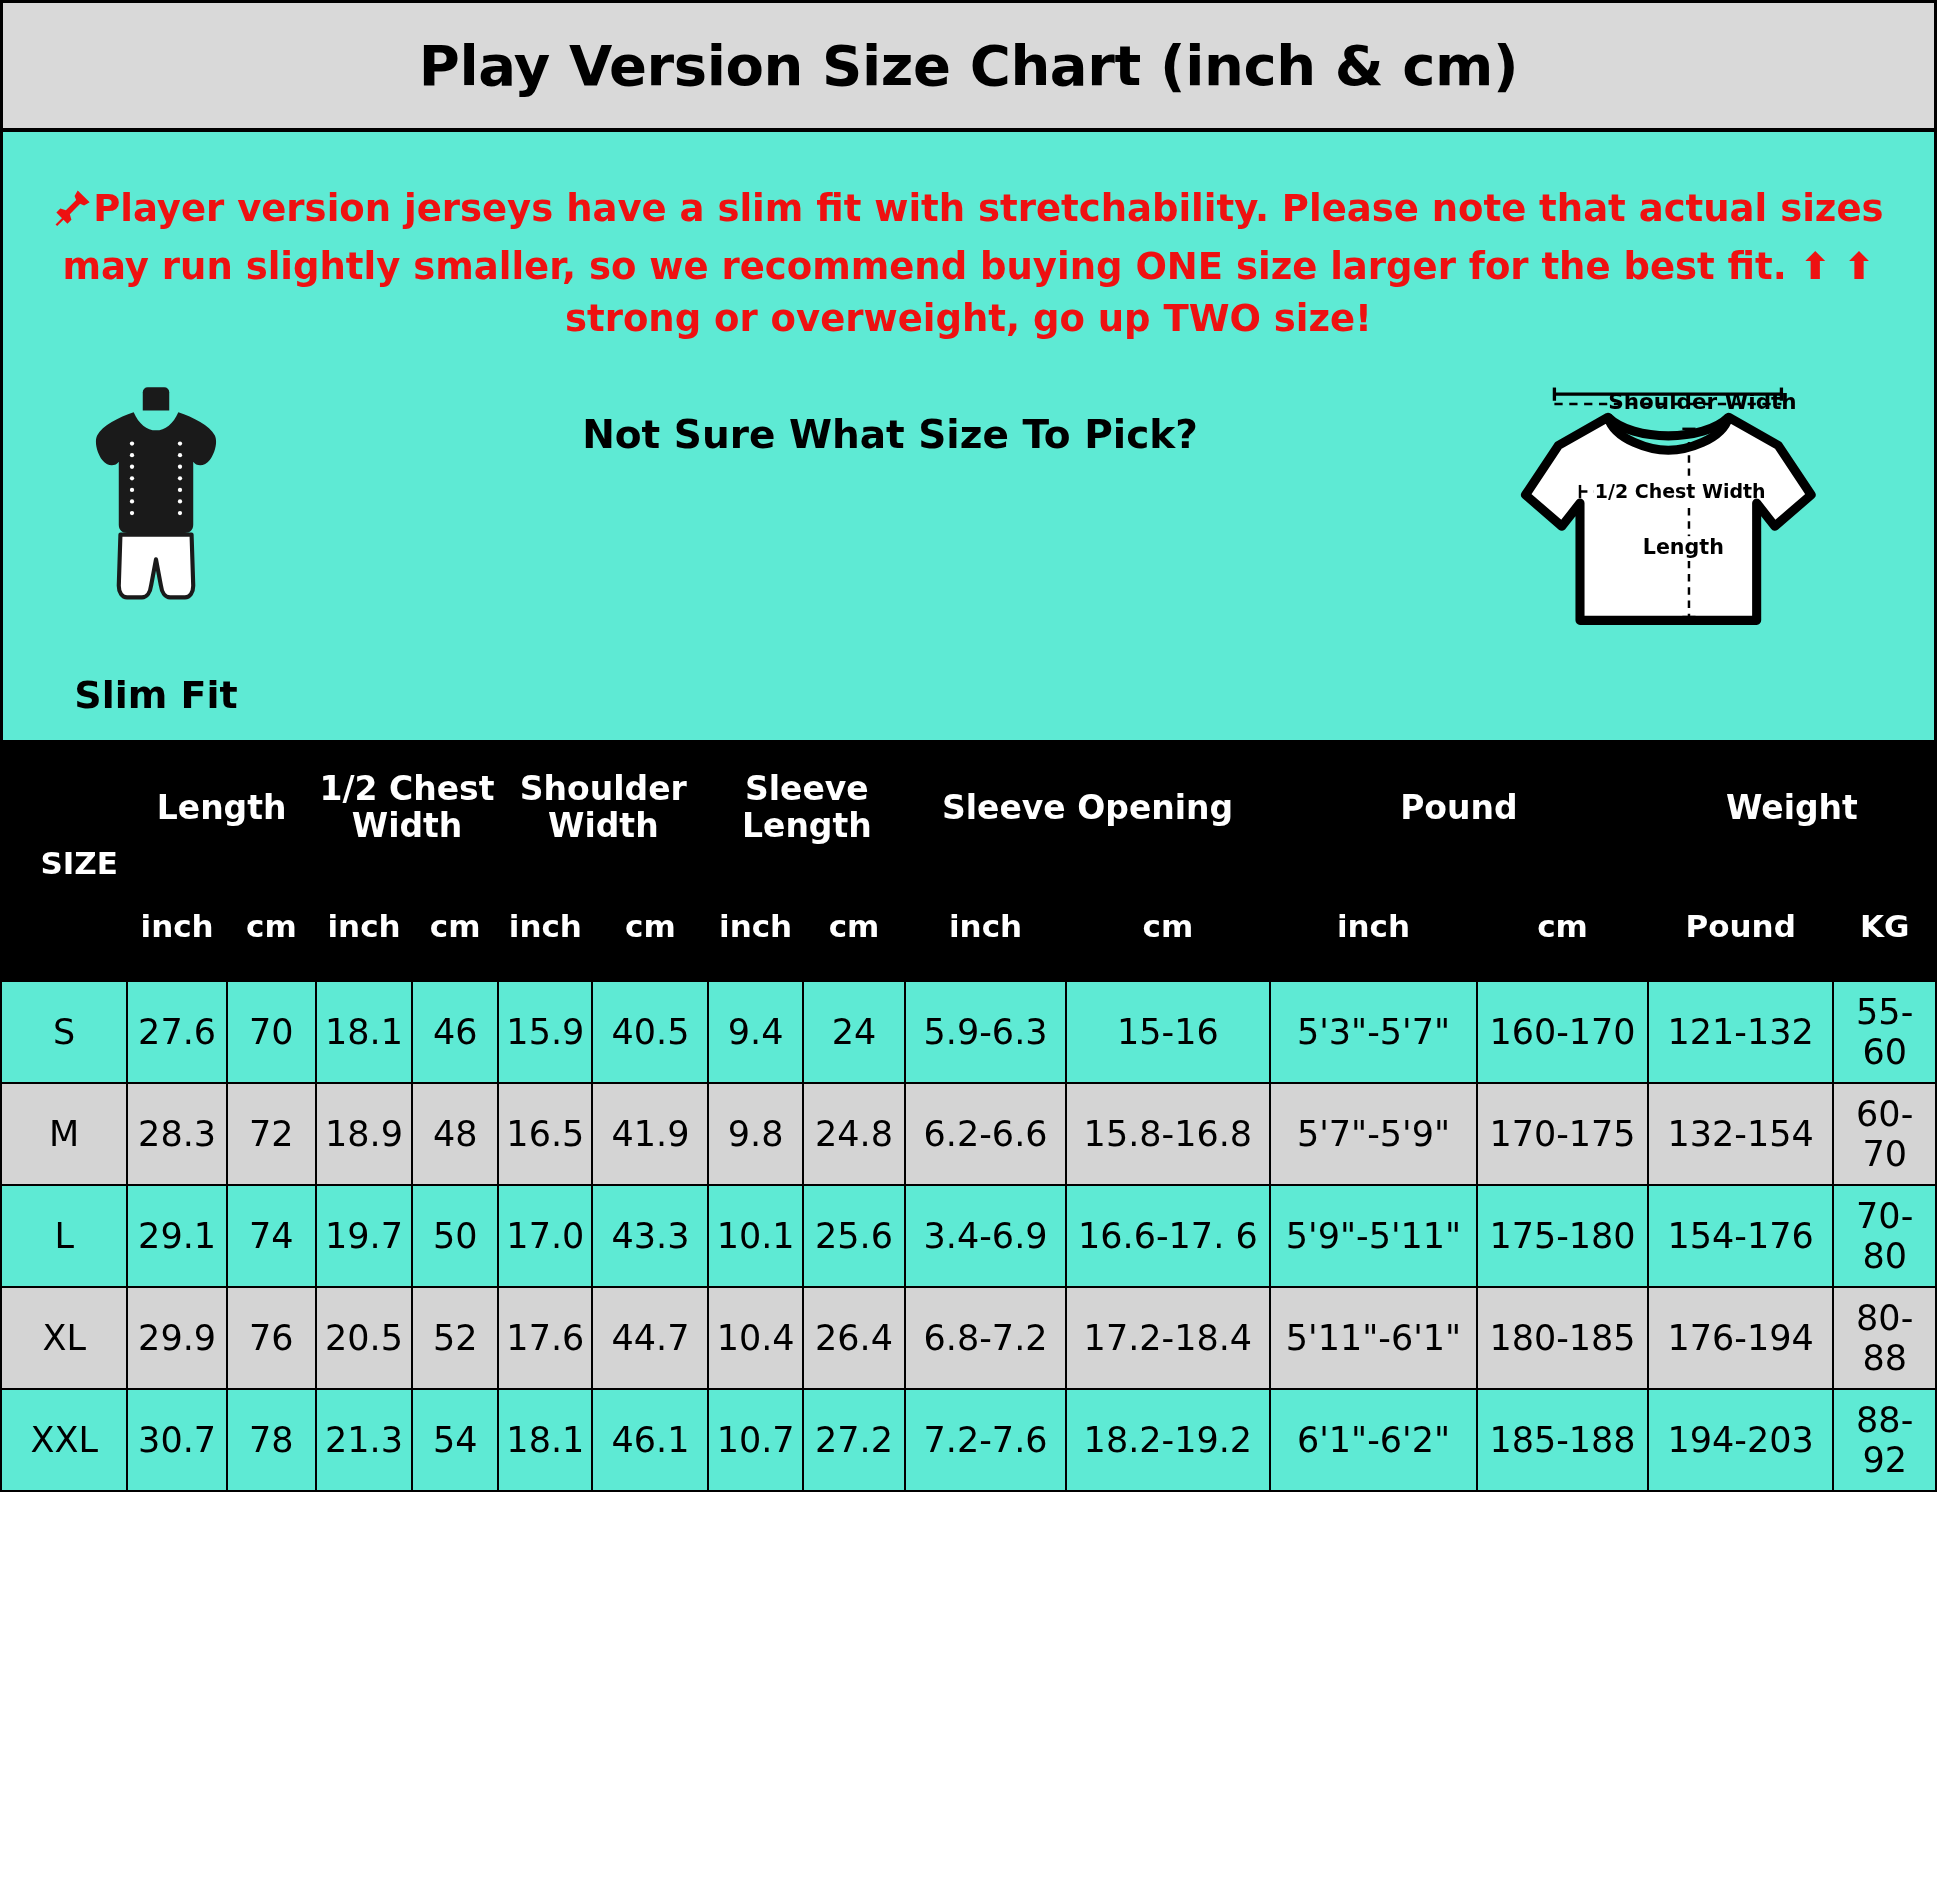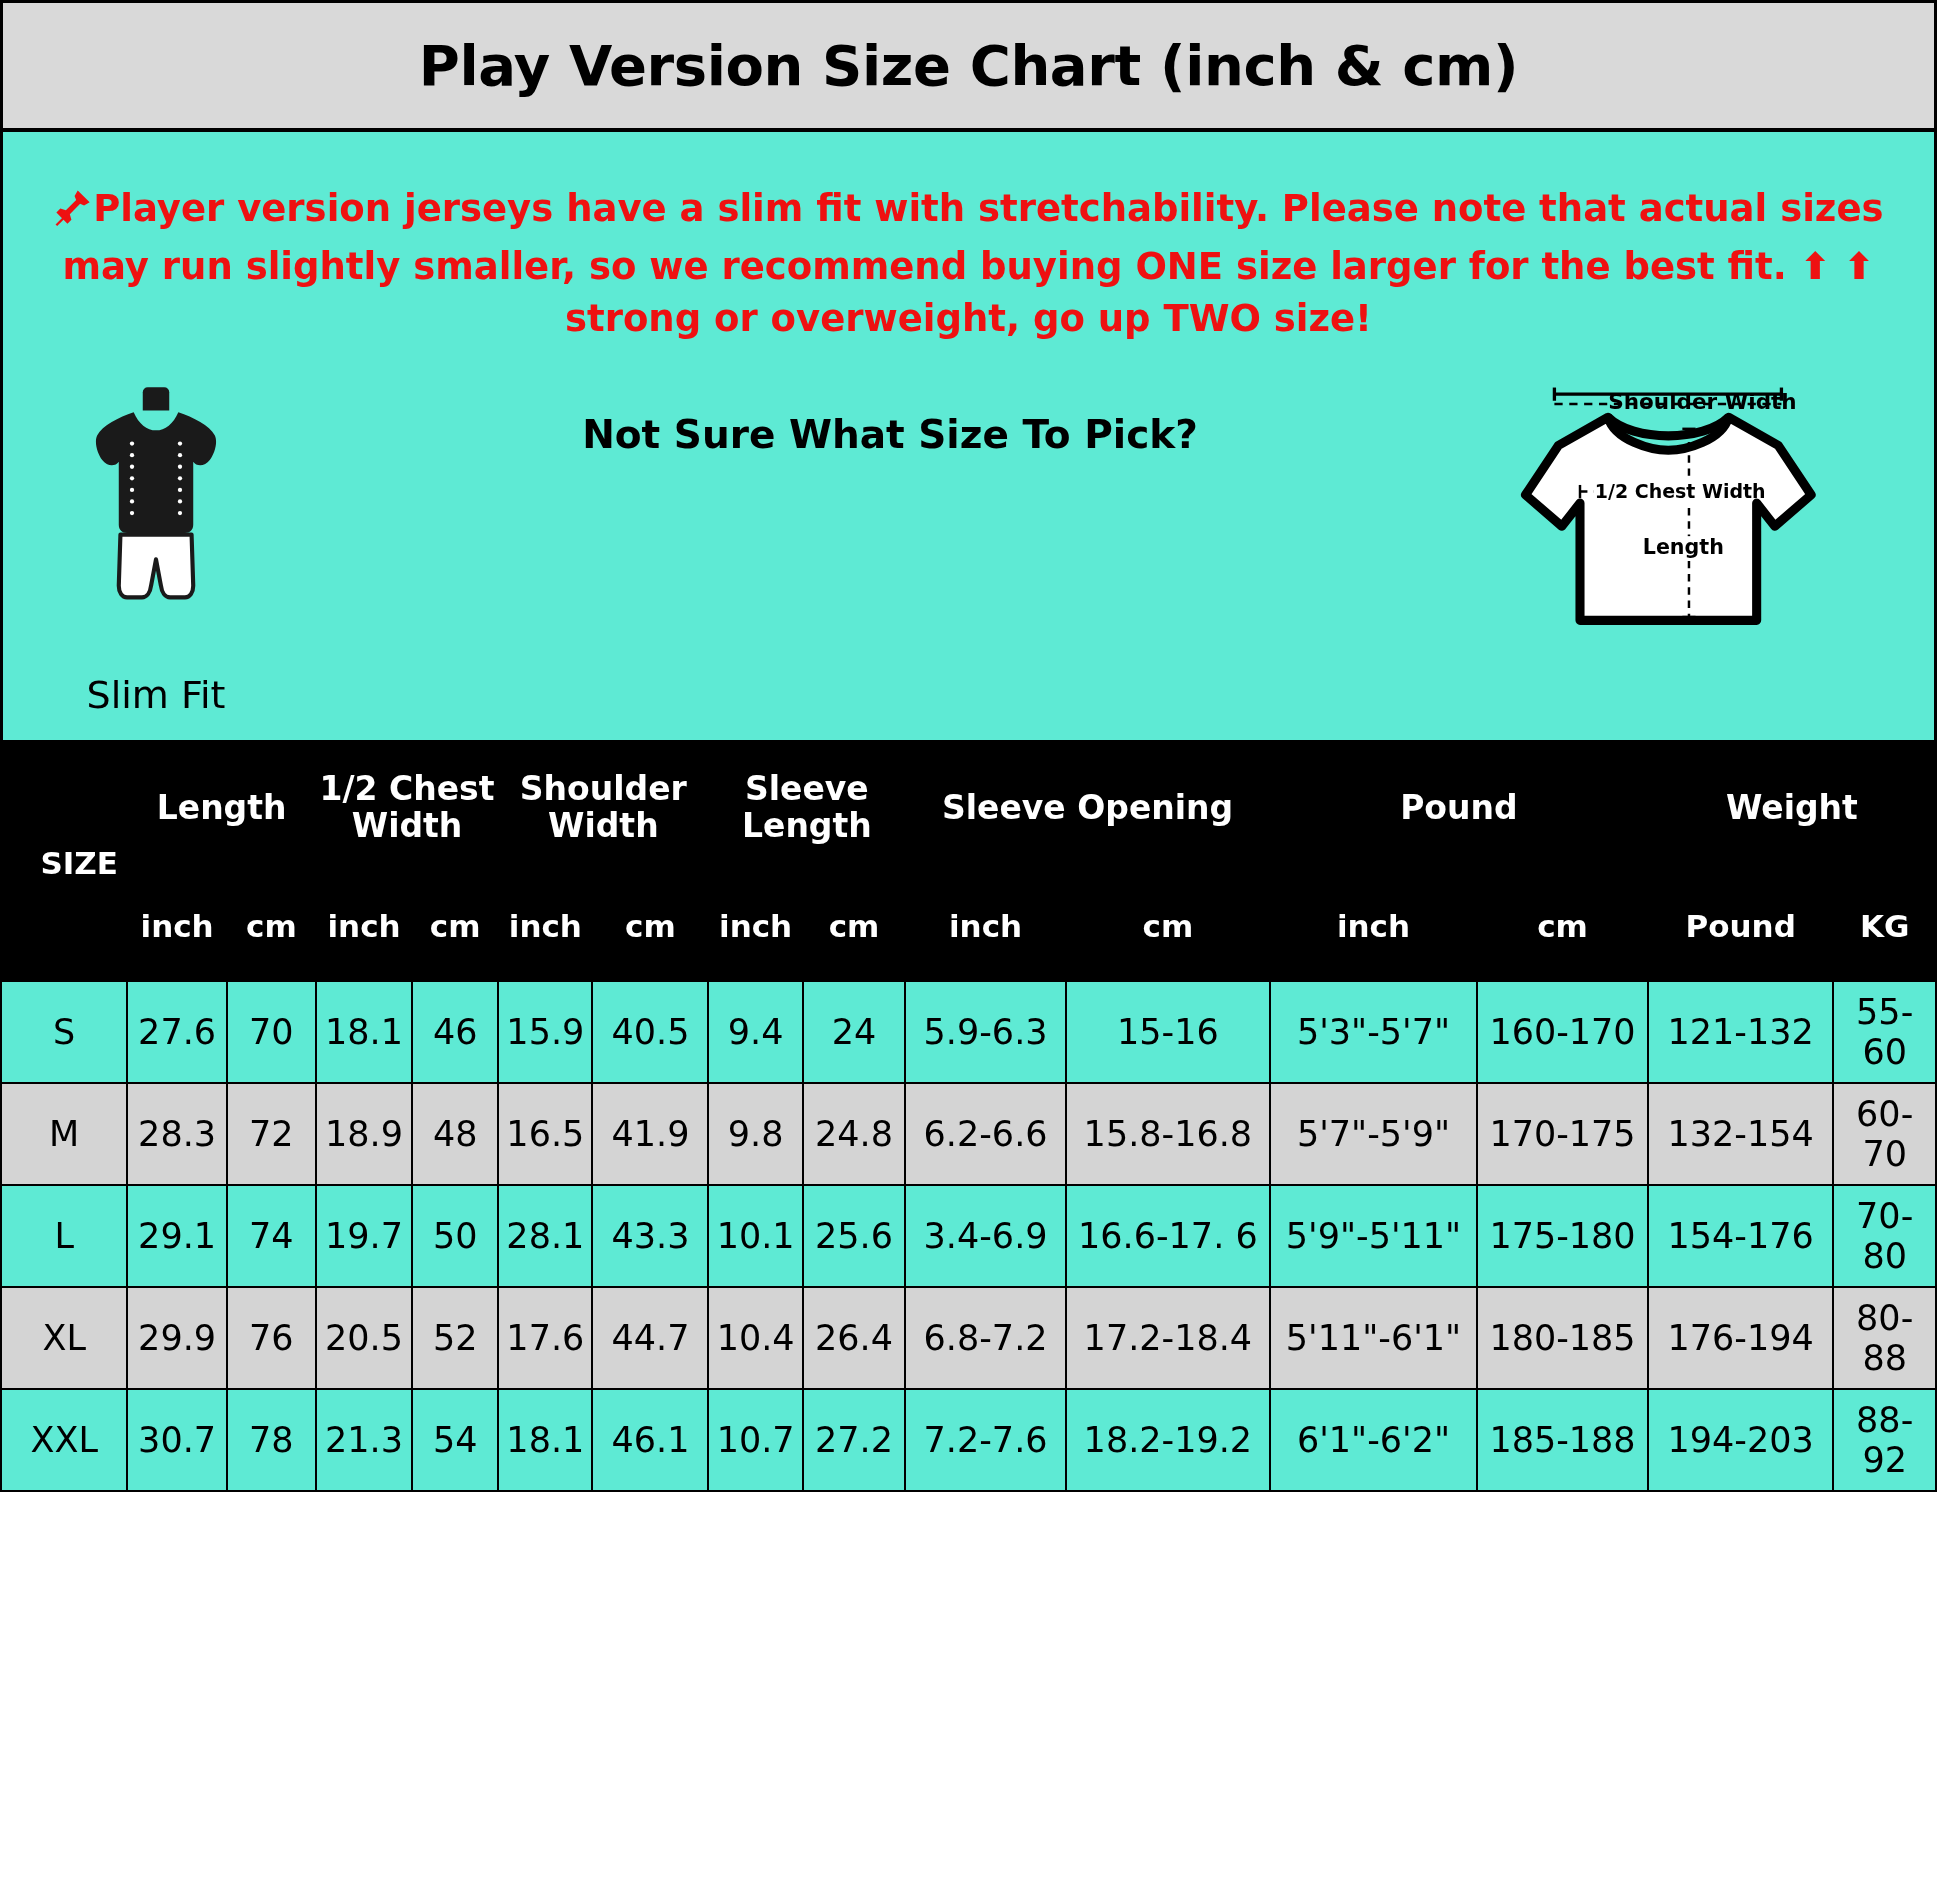--- a/index.html
+++ b/index.html
@@ -70,21 +70,21 @@
     padding: 15px 16.5px 23px 16.5px;
   }
   .mid-left {
     width: 273px;
     flex: 0 0 273px;
     text-align: center;
     padding-top: 15px;
   }
   .slim-fit-label {
     font-size: 38px;
-    font-weight: normal;
+    font-weight: bold;
     margin-top: 13.2px;
   }
   .mid-center {
     flex: 1 1 auto;
     text-align: center;
     padding: 0 8.3px;
   }
   .mid-center .q {
     font-size: 39px;
     font-weight: bold;
@@ -325,21 +325,21 @@
         <td>170-175</td>
         <td>132-154</td>
         <td>60-70</td>
       </tr>
       <tr>
         <td>L</td>
         <td>29.1</td>
         <td>74</td>
         <td>19.7</td>
         <td>50</td>
-        <td>28.1</td>
+        <td>17.0</td>
         <td>43.3</td>
         <td>10.1</td>
         <td>25.6</td>
         <td>3.4-6.9</td>
         <td>16.6-17. 6</td>
         <td>5'9"-5'11"</td>
         <td>175-180</td>
         <td>154-176</td>
         <td>70-80</td>
       </tr>

